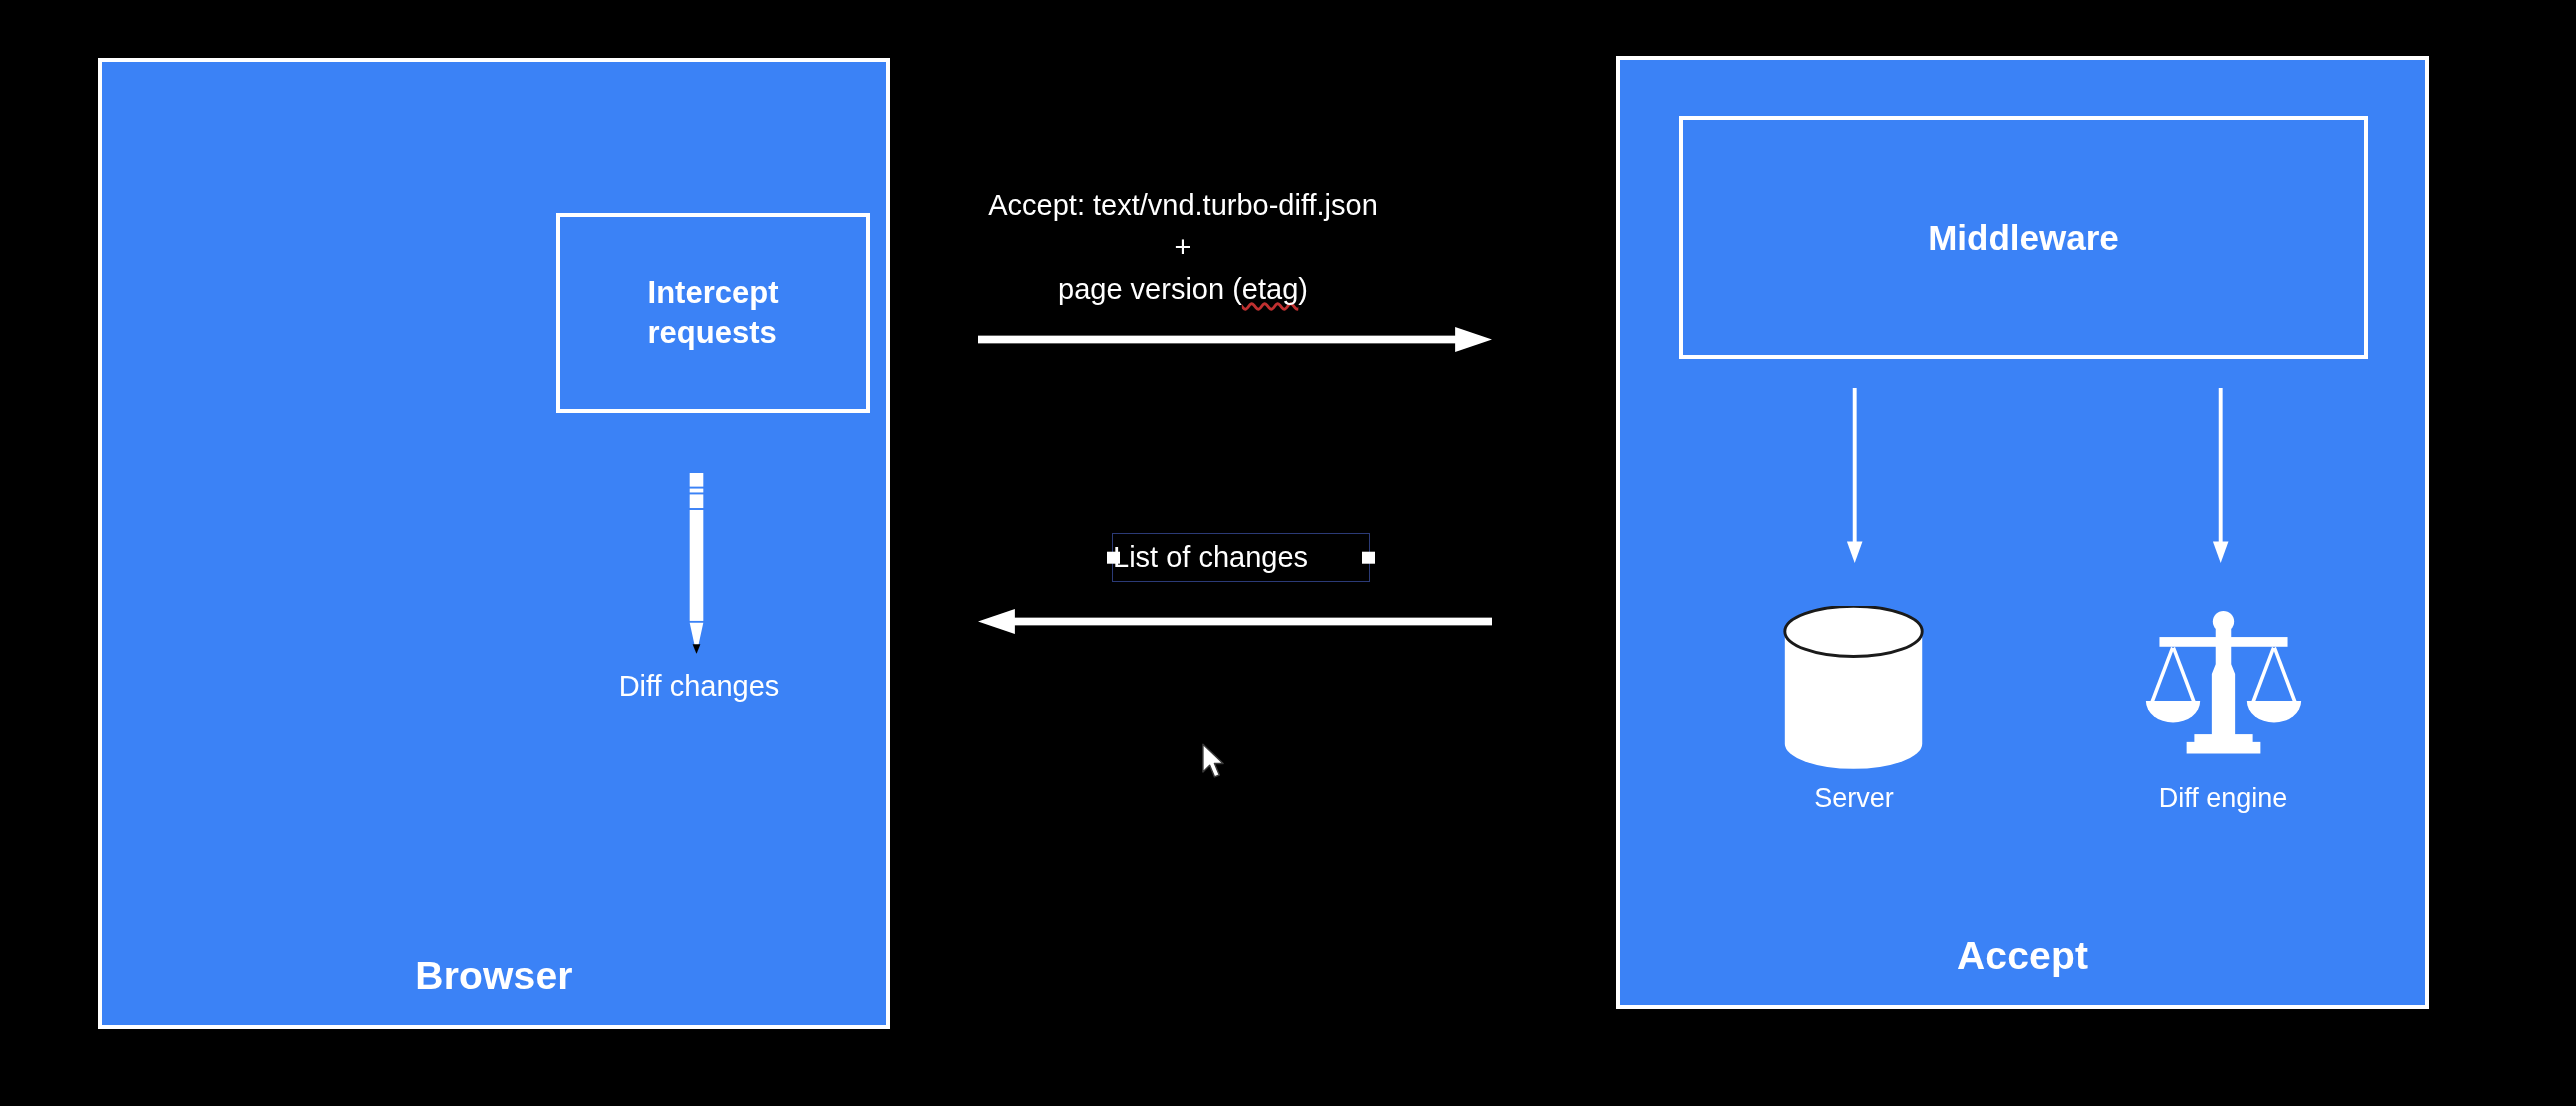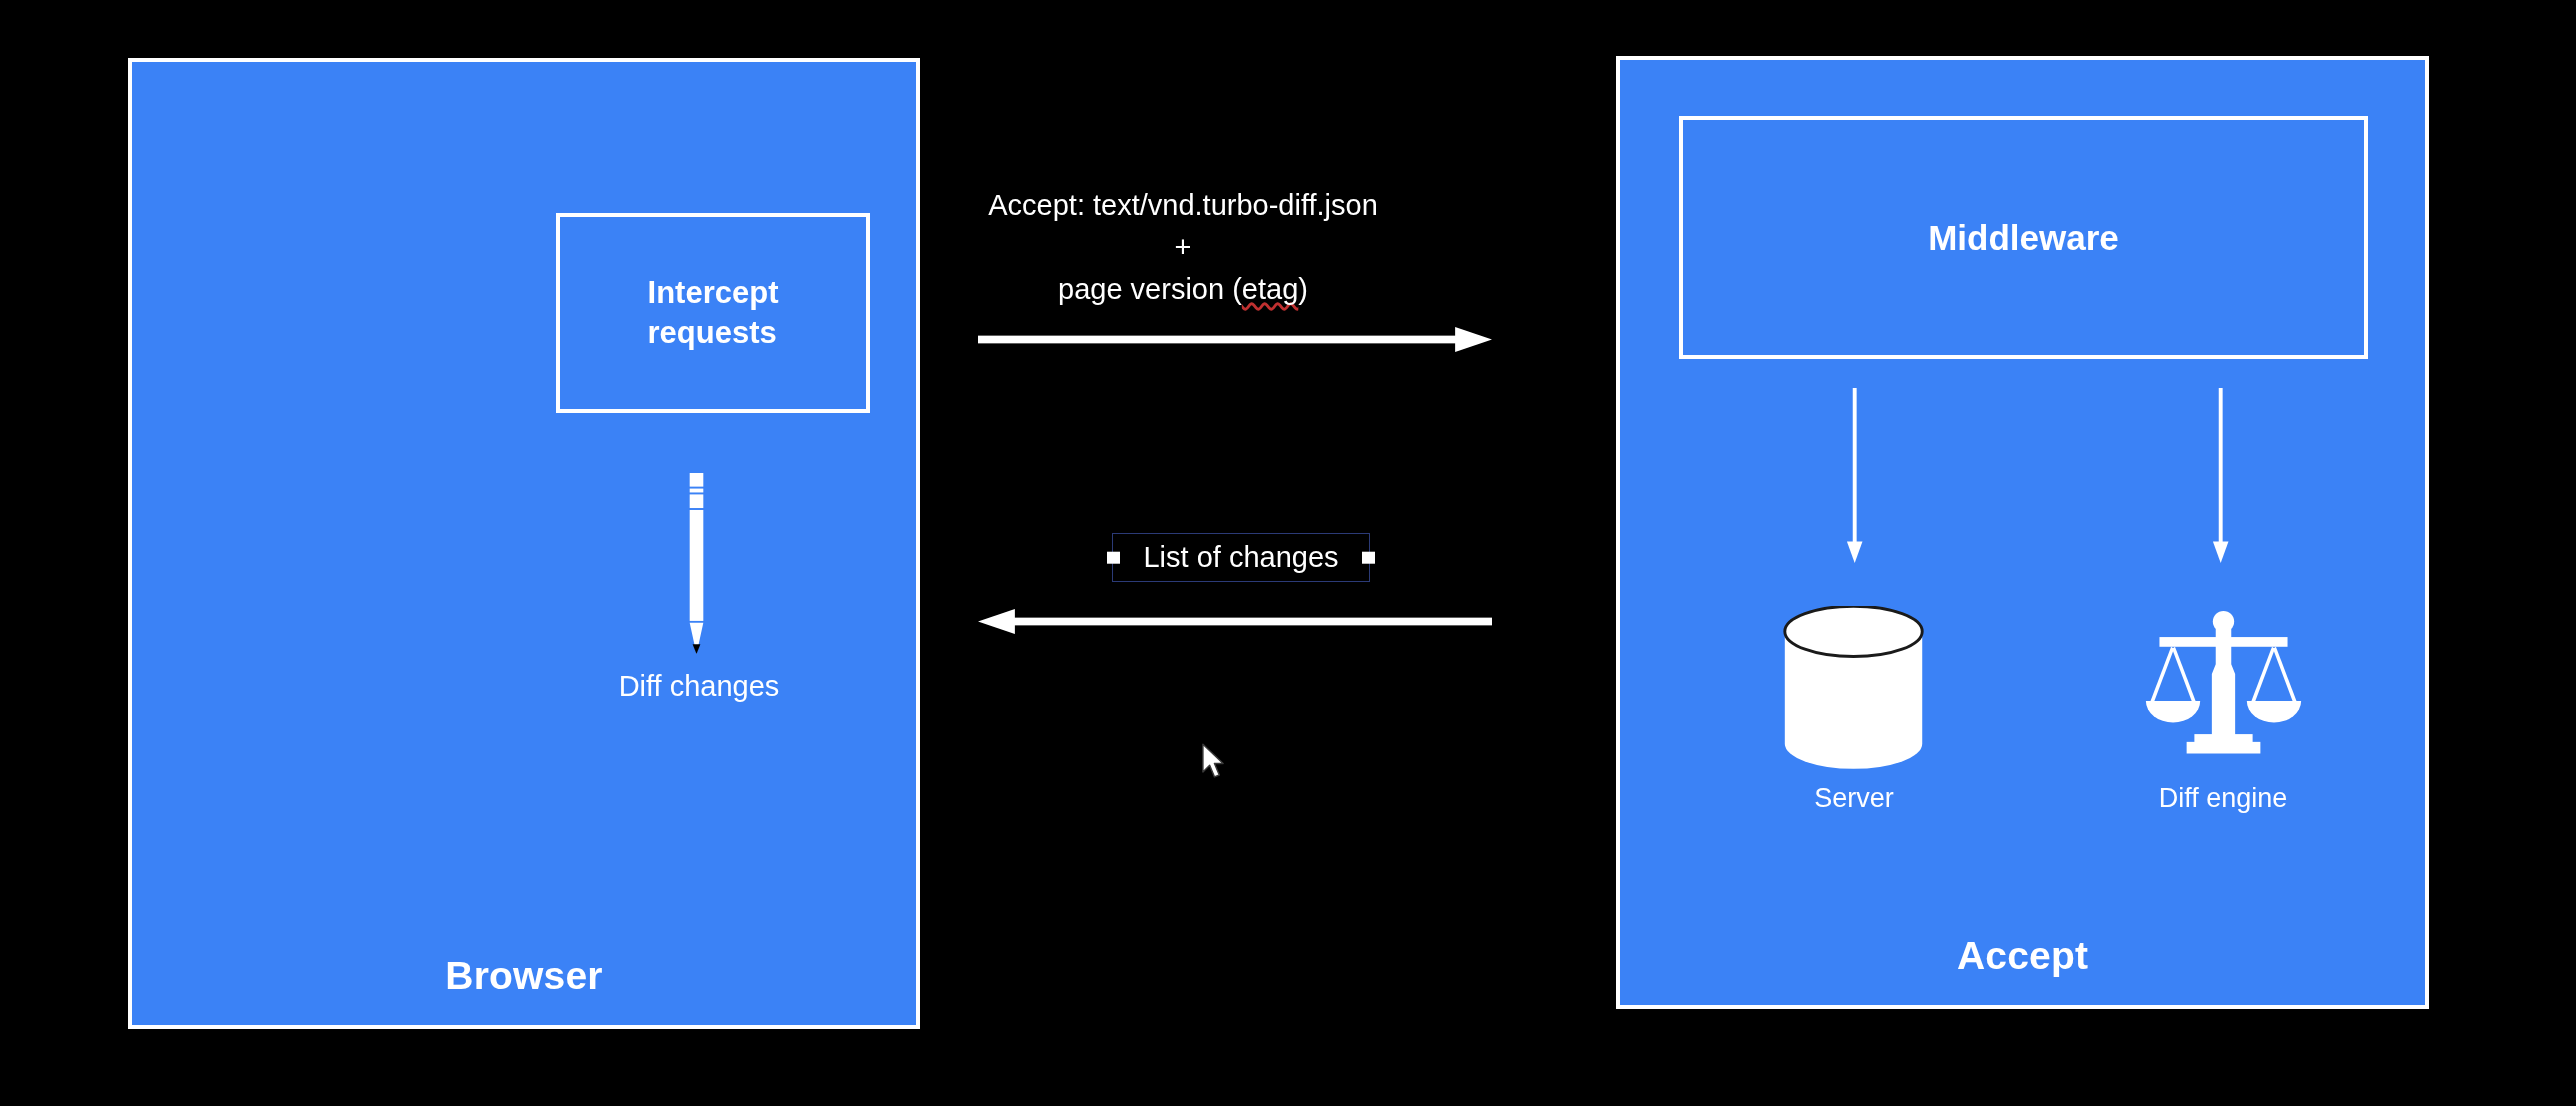--- a/index.html
+++ b/index.html
@@ -32,21 +32,21 @@
     left: 0;
     right: 0;
     text-align: center;
     color: #ffffff;
     font-weight: bold;
     letter-spacing: 0.2px;
   }
 
   
   #browser-panel {
-    left: 128px;
+    left: 98px;
     top: 58px;
     width: 792px;
     height: 971px;
   }
   #browser-title {
     bottom: 27px;
     font-size: 39px;
   }
 
   
@@ -118,21 +118,21 @@
     position: absolute;
     left: 1112px;
     top: 533px;
     width: 258px;
     height: 49px;
     border: 1.9px solid #2b3a77;
     box-sizing: border-box;
     background: #000000;
     display: flex;
     align-items: center;
-    justify-content: center;
+    justify-content: flex-start;
   }
   #list-of-changes-label {
     color: #ffffff;
     font-size: 29px;
     line-height: 1;
     white-space: nowrap;
   }
   .sel-handle {
     position: absolute;
     width: 12.6px;

